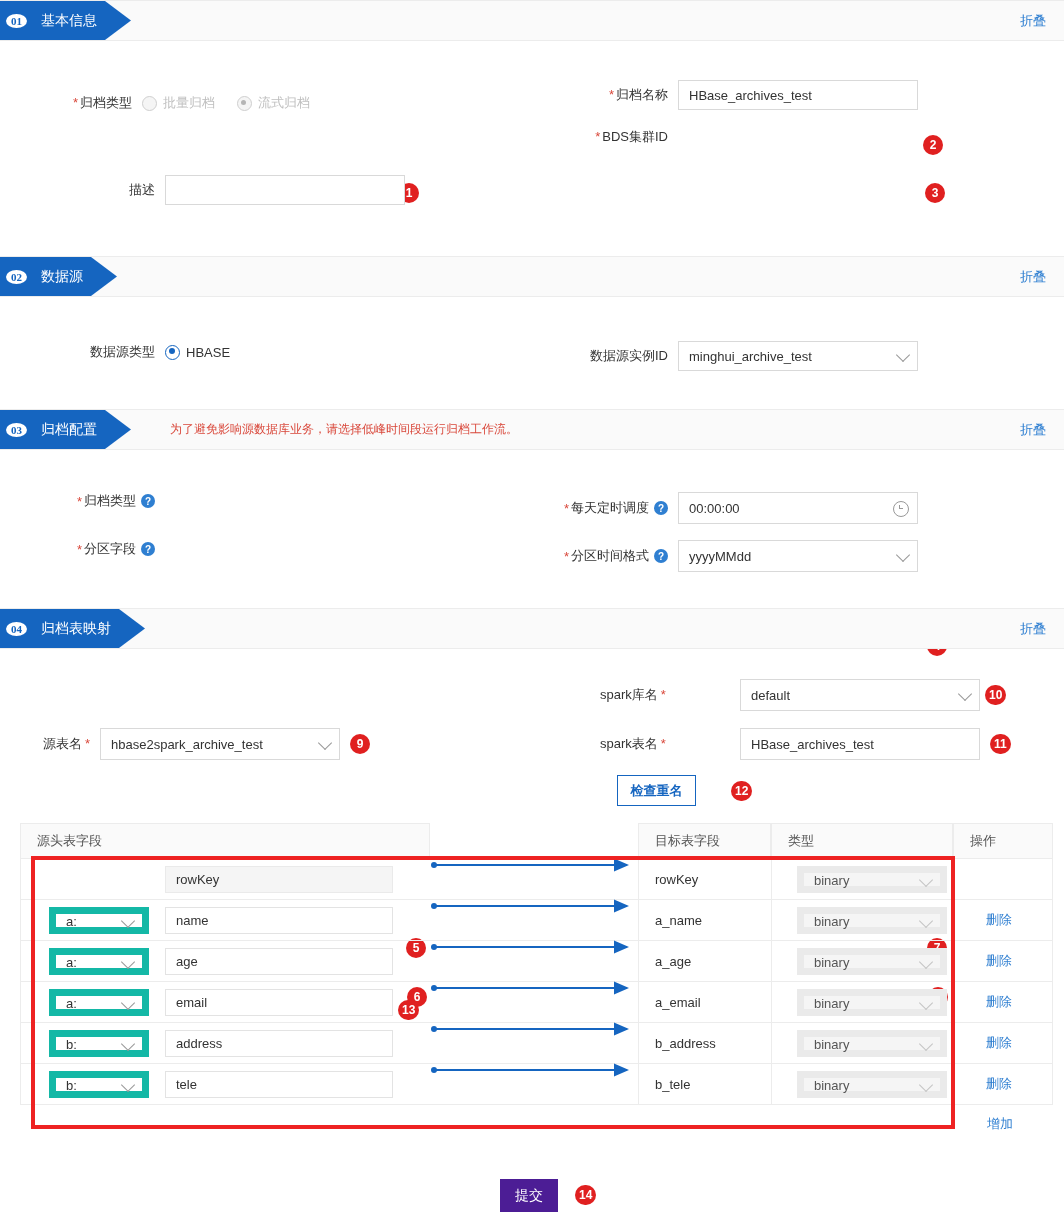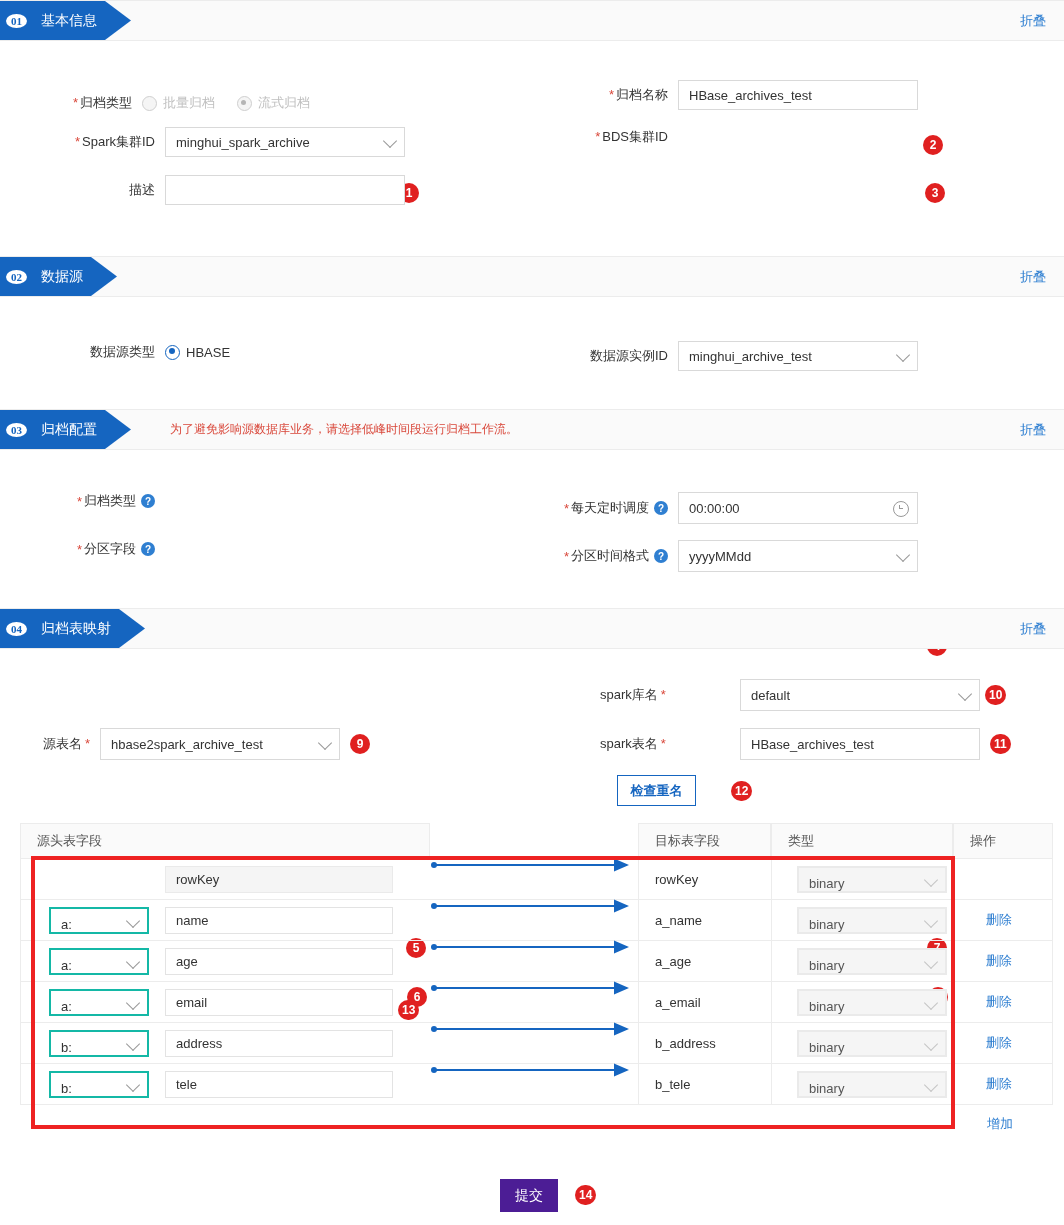--- a/index.html
+++ b/index.html
@@ -243,24 +243,24 @@
     align-items: center;
     padding: 0 10px;
     font-size: 13px;
     color: #333;
     position: relative;
   }
   .cell-input.disabled { background: #f5f5f5; border-color: #eaeaea; }
   .cell-select {
     box-sizing: border-box;
     height: 27px;
-    border: 2px solid #14b8a6;
+    border: 7px solid #14b8a6;
     background: #fff;
     display: flex;
-    align-items: flex-end;
+    align-items: flex-start;
     padding: 0 10px;
     font-size: 13px;
     color: #333;
     position: relative;
   }
   .cell-select.disabled { background: #f5f5f5; border-color: #eaeaea; color: #555; }
   .cell-select .chev, .cell-input .chev { margin-top: -5px; }
   .op-link { color: #2f7fd1; font-size: 13px; cursor: pointer; }
 
   .red-box {
@@ -319,29 +319,20 @@
         <span class="radio-dot"></span>
         <span class="radio-label">批量归档</span>
       </div>
       <div class="radio-item">
         <span class="radio-dot checked-disabled"></span>
         <span class="radio-label">流式归档</span>
       </div>
     </div>
   </div>
 
-  <div class="field" style="left:0px; top:86px;">
-    <div class="field-label" style="width:165px;">
-      <span class="req-star">*</span><span>Spark集群ID</span>
-    </div>
-    <div class="control" style="width:240px;">
-      <span class="value">minghui_spark_archive</span>
-      <span class="chev"></span>
-    </div>
-  </div>
   <div class="num-badge" style="left:399px; top:142px;">1</div>
 
   <div class="field" style="left:0px; top:134px;">
     <div class="field-label" style="width:165px;">
       <span>描述</span>
     </div>
     <div class="control" style="width:240px;">
       <span class="value"></span>
     </div>
   </div>

